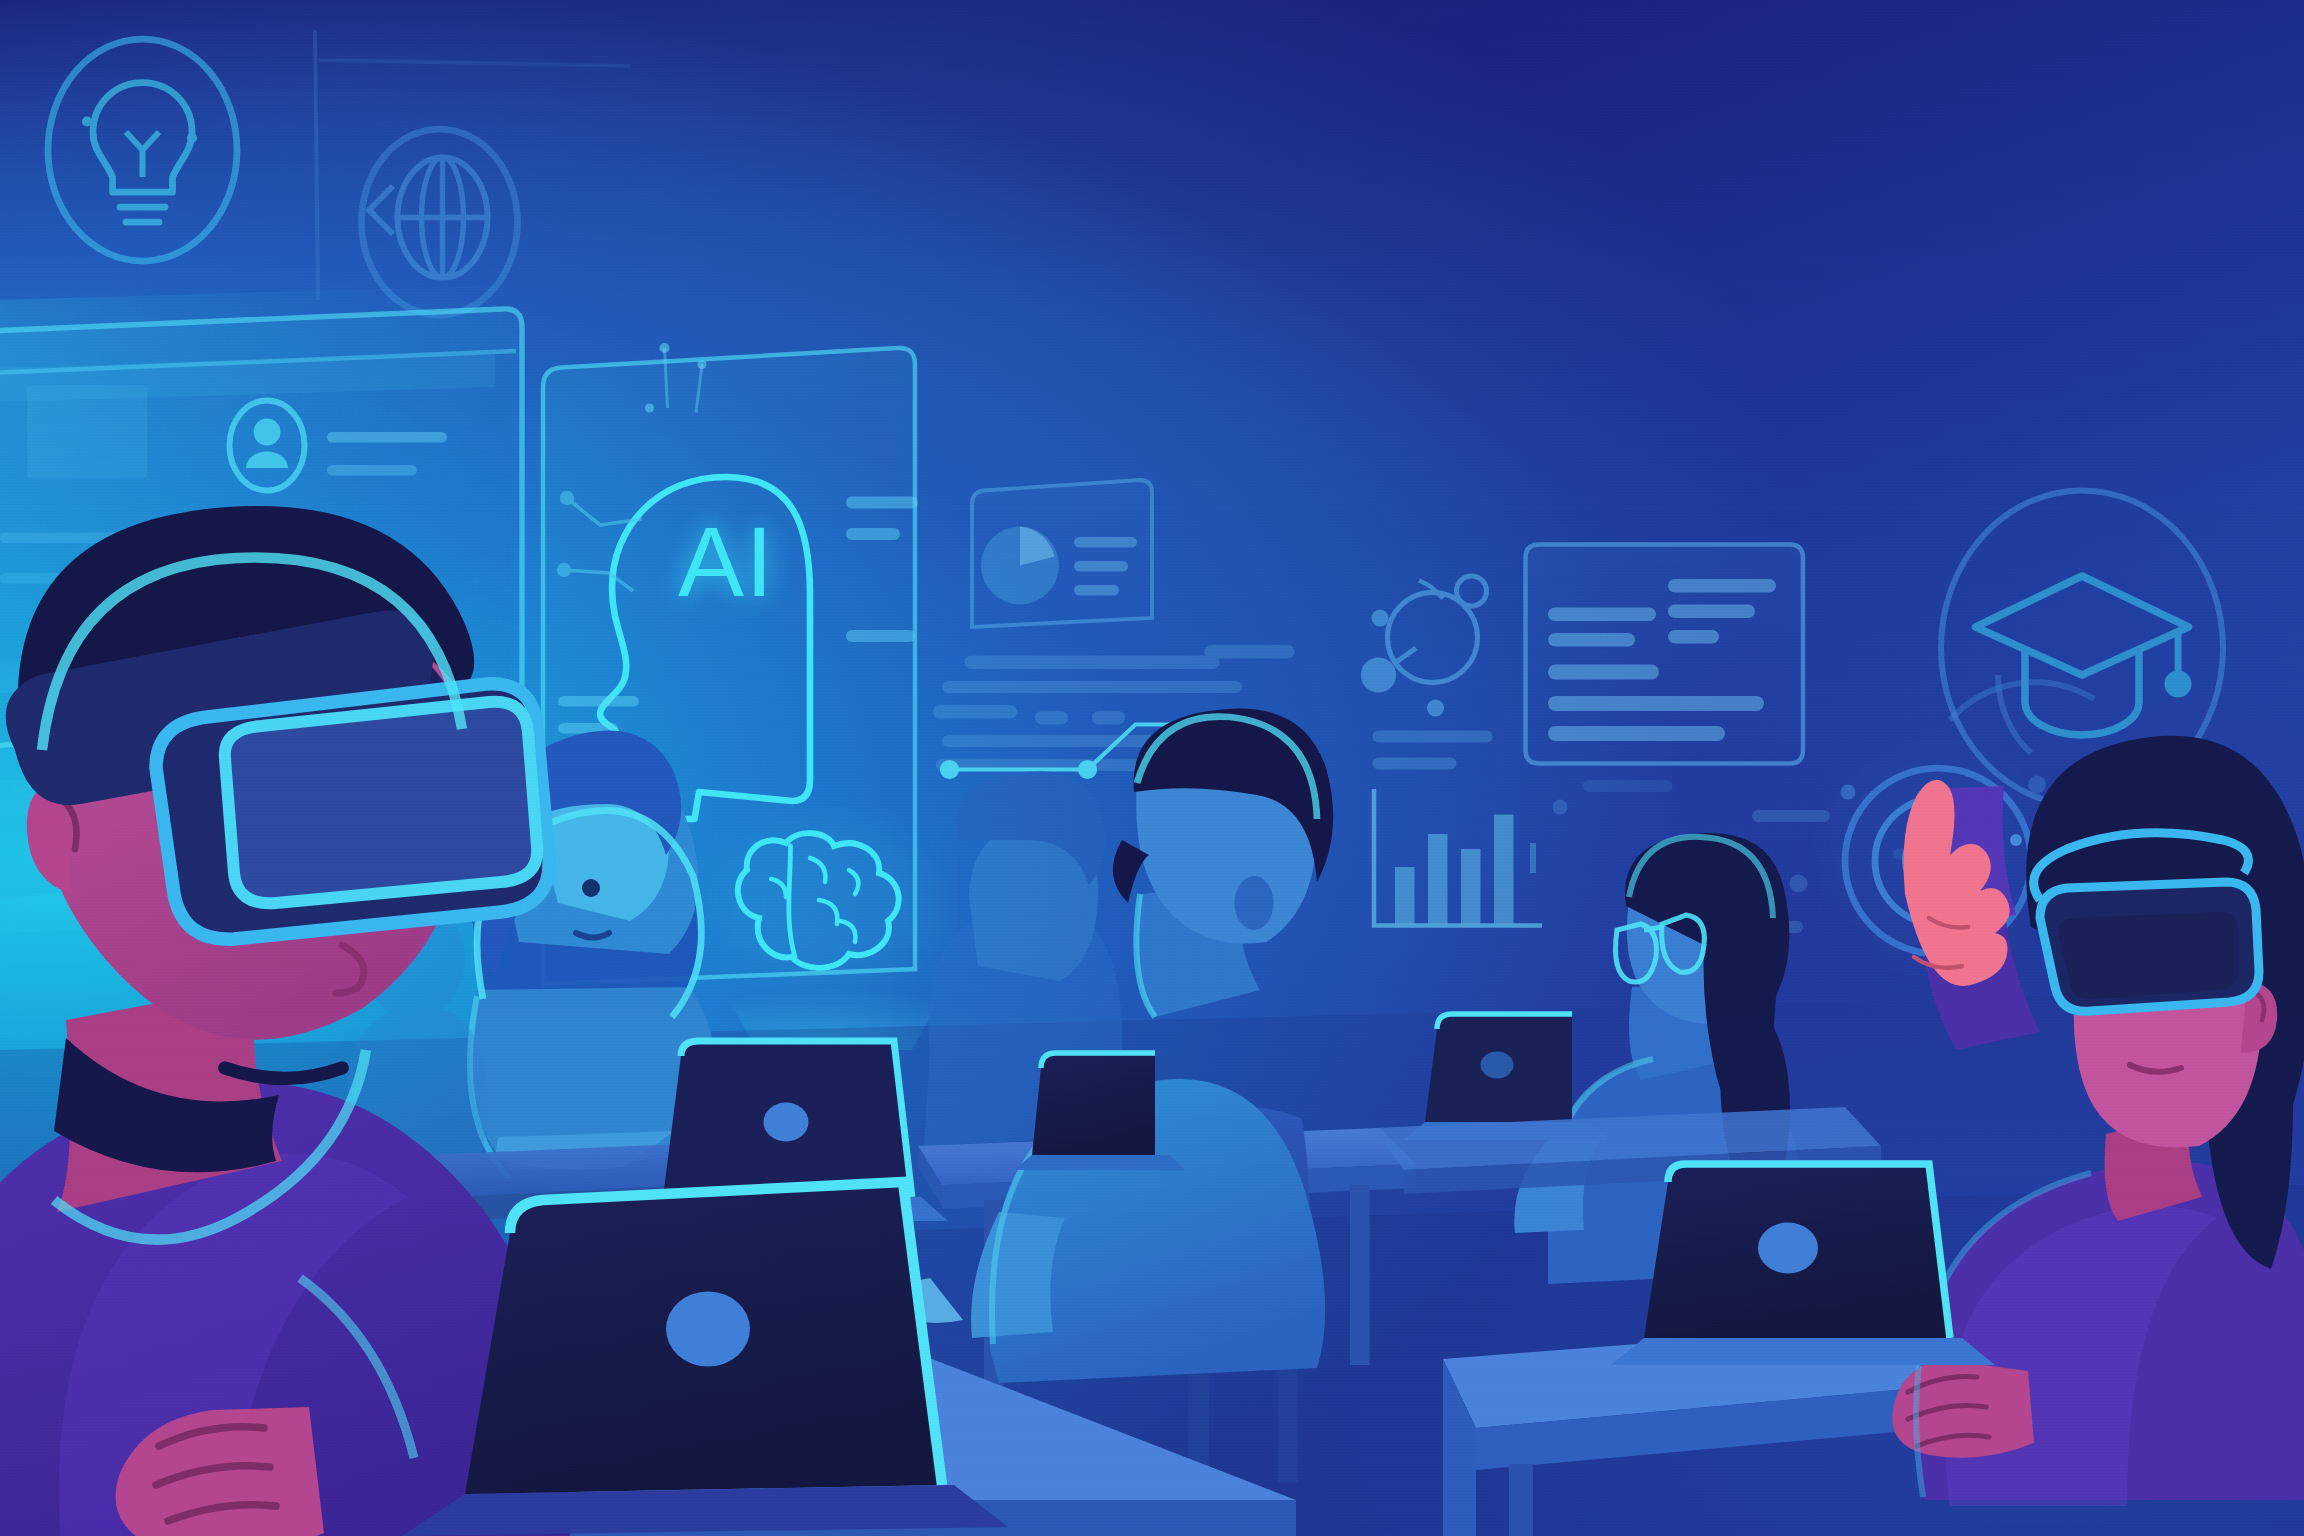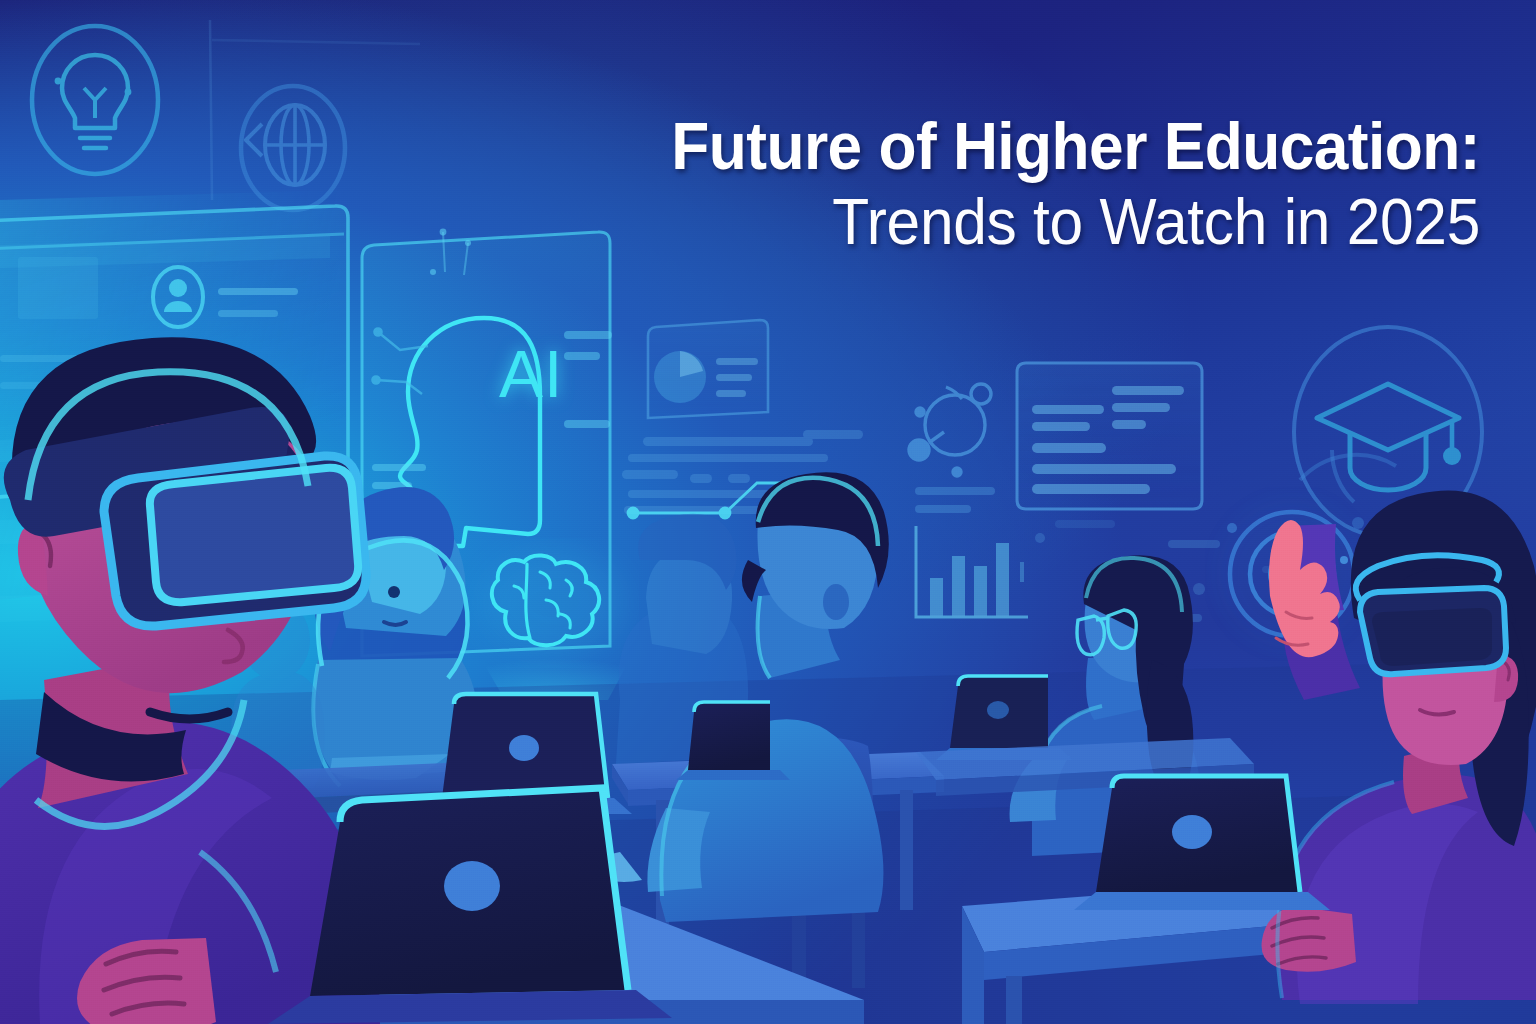--- a/index.html
+++ b/index.html
@@ -30,21 +30,21 @@
   }
   #title-line2{
     font-size:65px; font-weight:400; color:#fdfdff; letter-spacing:-0.3px;
     line-height:1.28; transform:scaleX(.93); transform-origin:right center;
     text-shadow:2px 3px 5px rgba(4,6,40,.5);
     display:block; white-space:nowrap;
   }
   #ai-label{
     position:absolute; left:452px; top:336px; z-index:25;
     font-size:66px; font-weight:400; color:#3fe6f5; letter-spacing:1px;
-    text-shadow:0 0 16px rgba(60,230,250,.75); pointer-events:none;margin-left:47px;
+    text-shadow:0 0 16px rgba(60,230,250,.75); pointer-events:none;
   }
   
   #grain{
     position:absolute; inset:0; z-index:60; pointer-events:none; opacity:.16;
     background-image:
       repeating-linear-gradient(0deg, rgba(255,255,255,.05) 0 1px, rgba(0,0,0,.05) 1px 2px),
       repeating-linear-gradient(90deg, rgba(255,255,255,.04) 0 1px, rgba(0,0,0,.04) 1px 2px);
     mix-blend-mode:overlay;
   }
 </style>
@@ -517,19 +517,15 @@
     <g>
       <path d="M340,822 Q340,802 362,800 L602,788 L628,990 L310,996 Z" fill="url(#gLaptopBack)"></path>
       <path d="M340,822 Q340,802 362,800 L602,788 L628,990" fill="none" stroke="#4fe2f7" stroke-width="7"></path>
       <ellipse cx="472" cy="886" rx="28" ry="25" fill="#3f7fd8"></ellipse>
       <path d="M310,996 L636,990 L672,1018 L268,1024 Z" fill="#2b3ba0"></path>
     </g>
   </svg>
 
   <div id="ai-label">AI</div>
 
-  <div id="title-block">
-    <span id="title-line1">Future of Higher Education:</span>
-    <span id="title-line2">Trends to Watch in 2025</span>
-  </div>
 
   <div id="grain"></div>
 </div>
 
 </body></html>

